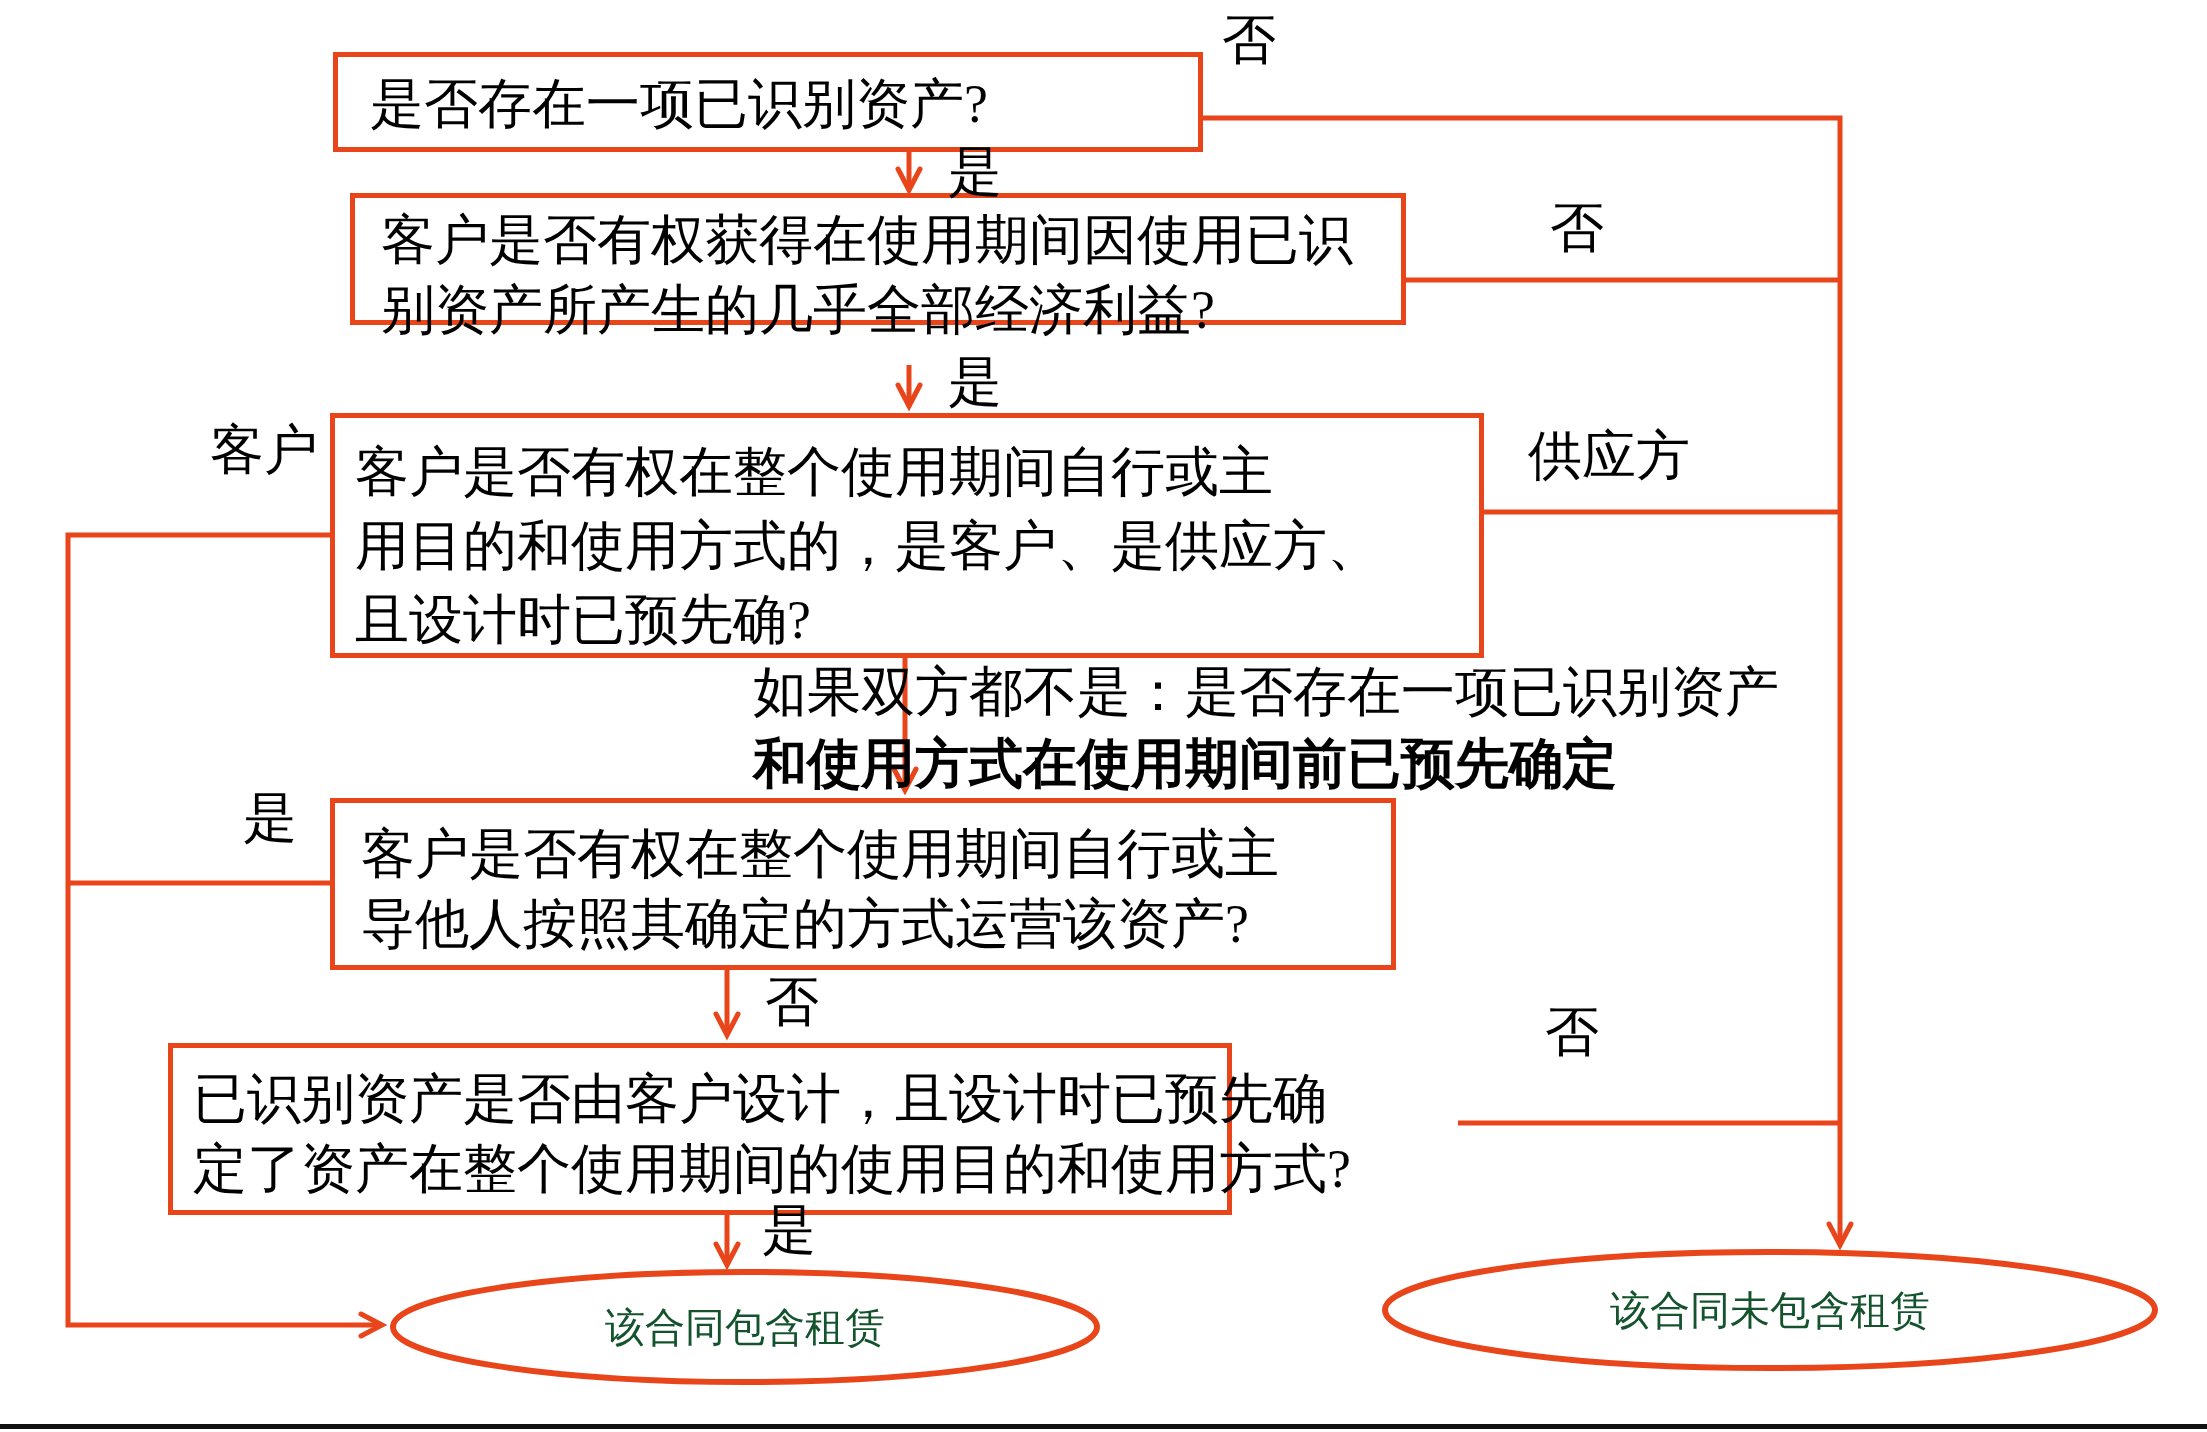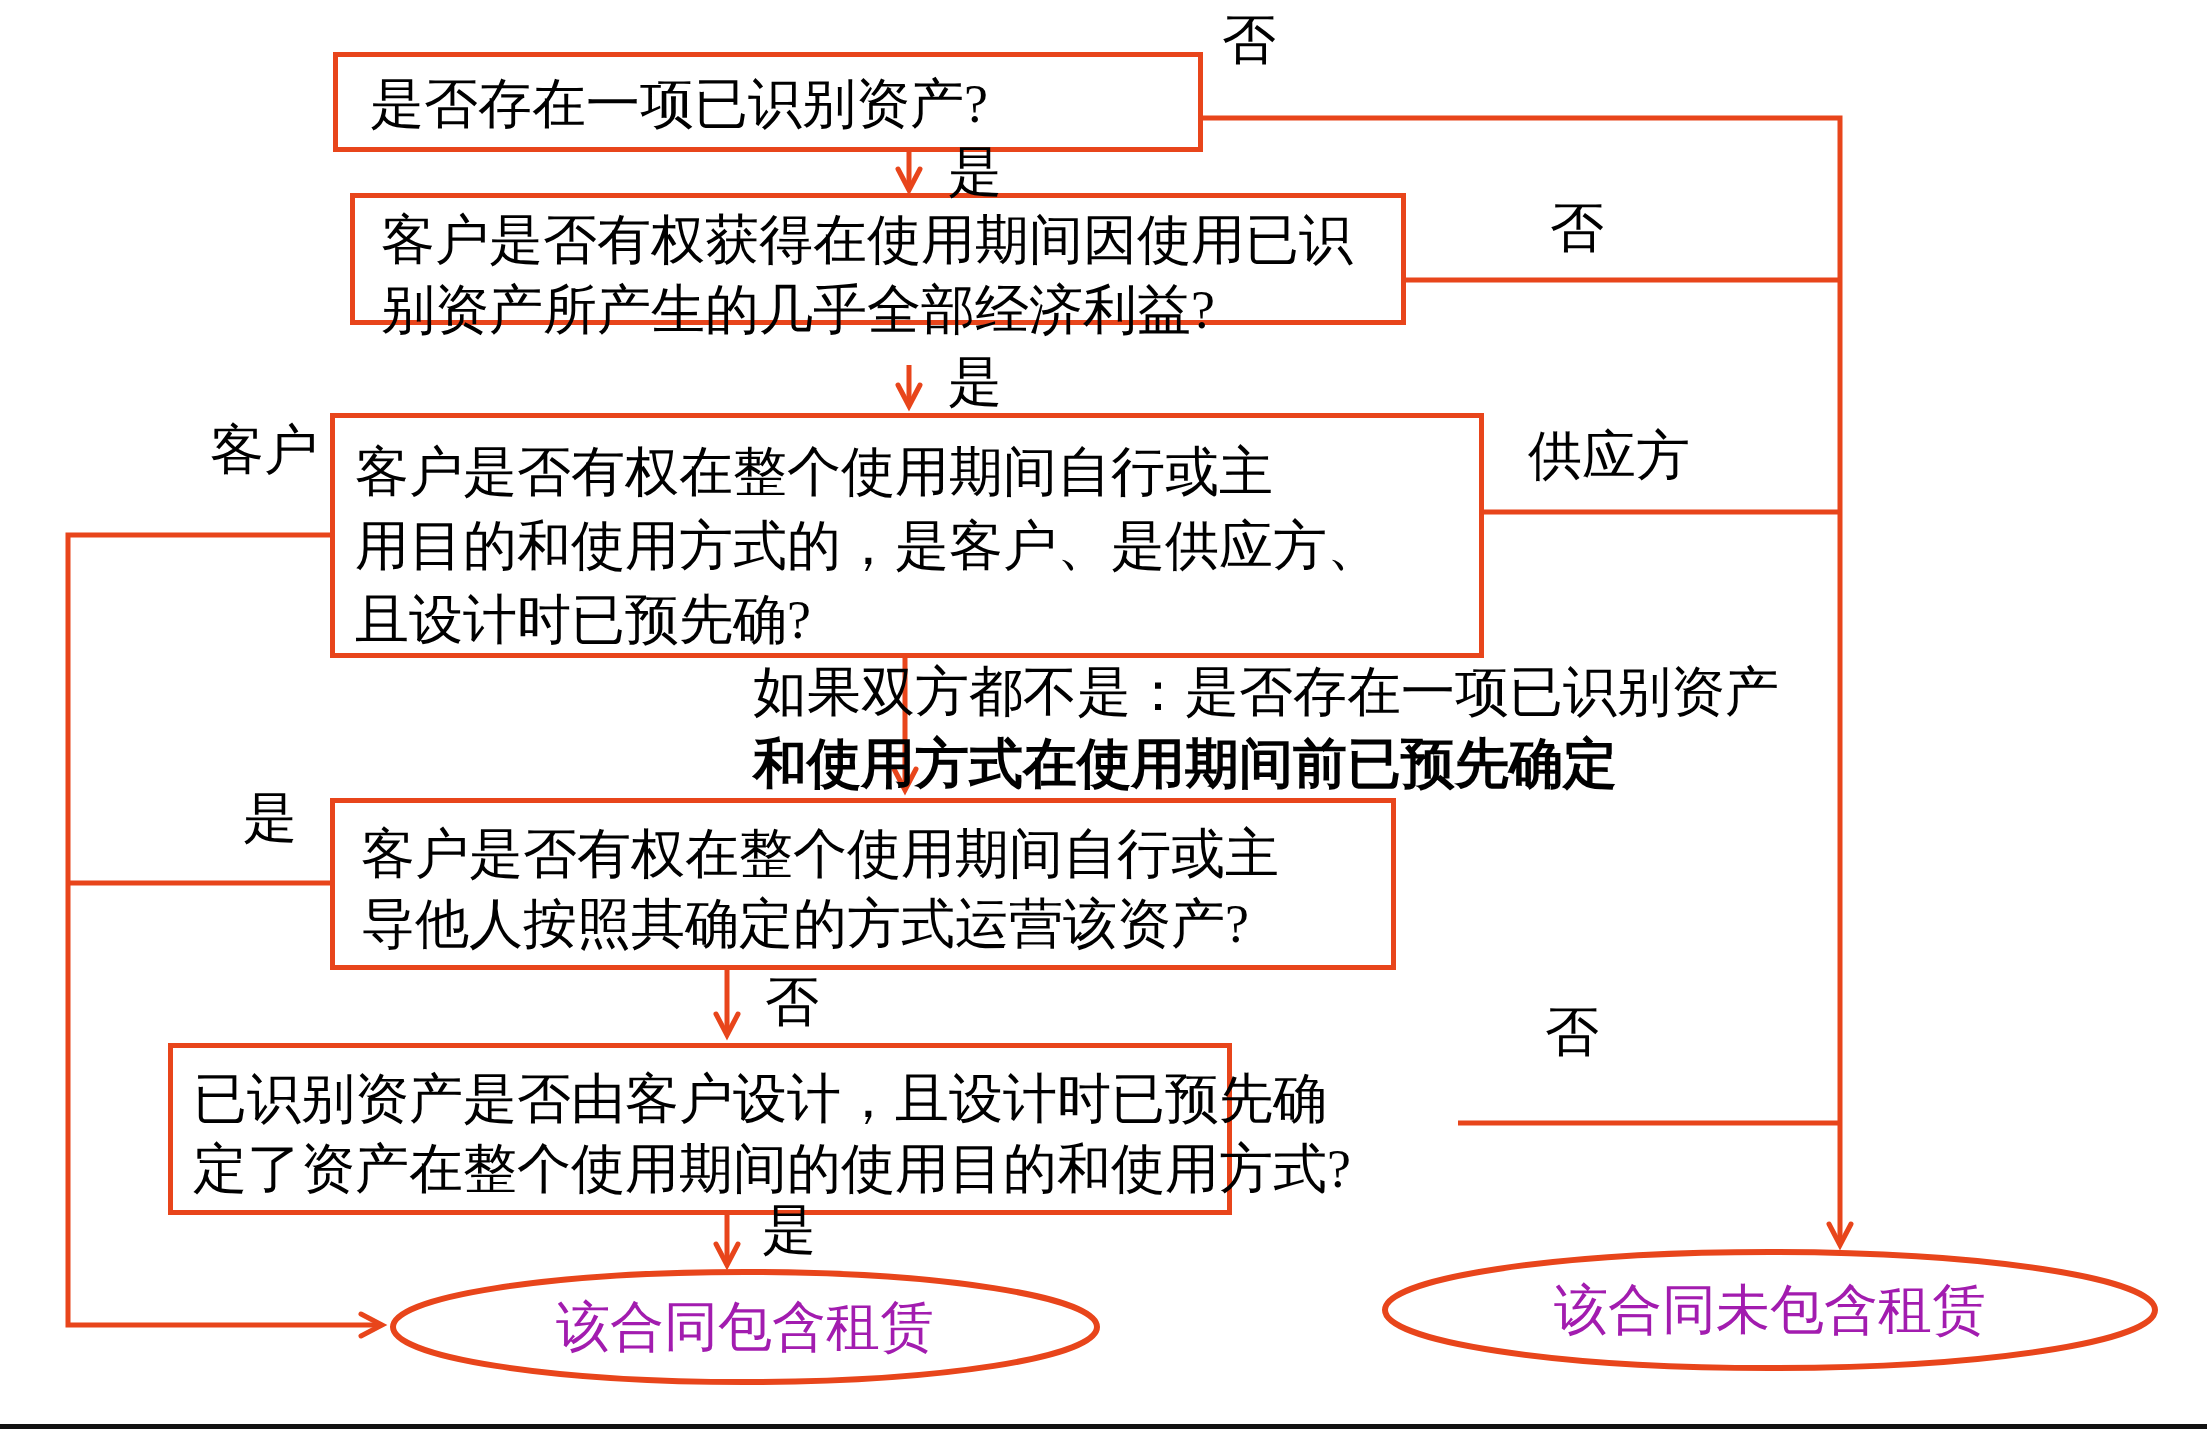--- a/index.html
+++ b/index.html
@@ -5,21 +5,21 @@
   html,body{margin:0;padding:0;background:#ffffff;}
   body{width:2207px;height:1432px;position:relative;overflow:hidden;
        font-family:"Liberation Serif","DejaVu Serif",serif;color:#000;}
   .stage{position:absolute;left:0;top:0;width:2207px;height:1432px;}
   svg.wires{position:absolute;left:0;top:0;width:2207px;height:1432px;}
   .node{position:absolute;box-sizing:border-box;background:#fff;
         border:5px solid #E8451B;font-size:54px;color:#000;white-space:nowrap;}
   .node .ln{display:block;}
   .lbl{position:absolute;font-size:54px;line-height:60px;color:#000;white-space:nowrap;}
   .terminal{position:absolute;display:flex;align-items:center;justify-content:center;
-            font-size:54px;color:#a21caf;white-space:nowrap;}
+            font-size:40px;color:#14532d;white-space:nowrap;}
   #box1{left:333px;top:52px;width:870px;height:100px;padding:17px 0 12px 32px;line-height:60px;}
   #box2{left:350px;top:193px;width:1056px;height:132px;padding:7px 0 0 26px;line-height:70px;}
   #box3{left:330px;top:413px;width:1154px;height:245px;padding:17px 0 0 20px;line-height:74px;}
   #box4{left:330px;top:798px;width:1066px;height:172px;padding:16px 0 0 26px;line-height:70px;}
   #box5{left:168px;top:1043px;width:1064px;height:172px;padding:16px 0 0 20px;line-height:70px;}
   #lbl-yes1{left:948px;top:142px;}
   #lbl-no-top{left:1222px;top:10px;}
   #lbl-no2{left:1550px;top:198px;}
   #lbl-yes2{left:948px;top:352px;}
   #lbl-customer{left:210px;top:420px;}

